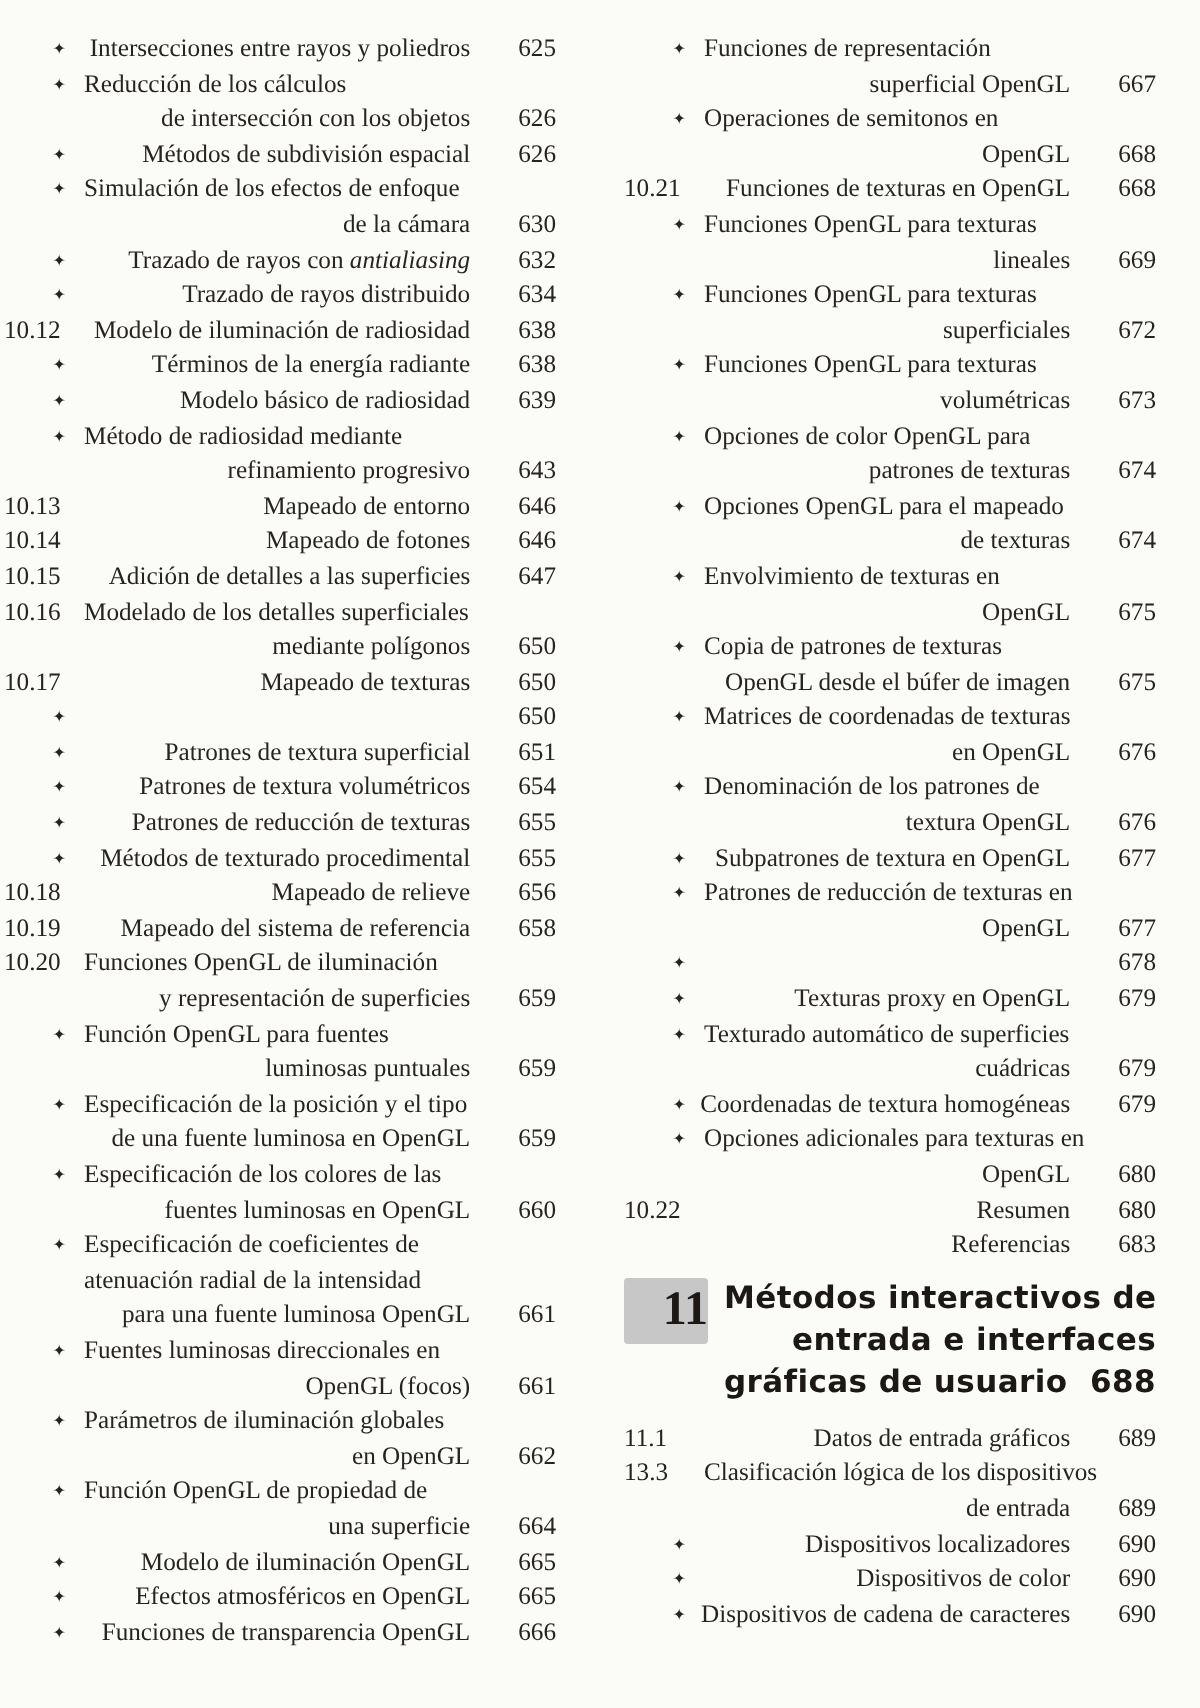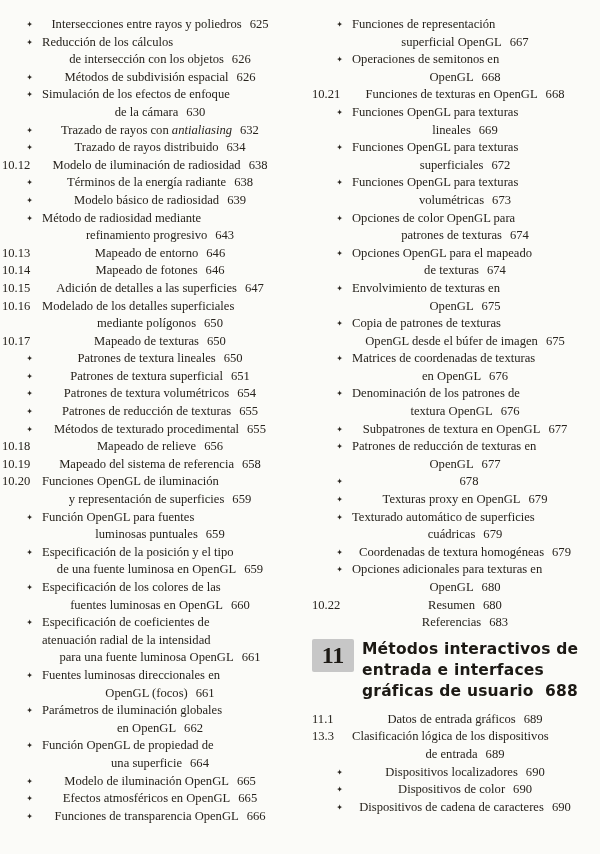--- a/index.html
+++ b/index.html
@@ -27,49 +27,49 @@
     flex:0 0 40px;width:40px;box-sizing:border-box;
     white-space:nowrap;
   }
   .lbl.blt{
     text-align:right;padding-right:9px;
     font-family:"DejaVu Sans", sans-serif;
     font-size:8px;
   }
   .body{flex:1;min-width:0;}
   .ln{white-space:nowrap;}
-  .ln.last{display:flex;justify-content:center;}
+  .ln.last{display:flex;justify-content:flex-end;gap:16px;}
   .ln.last .txt{white-space:nowrap;}
   .pg{margin-left:8px;flex:0 0 auto;}
   
   .chapter{
     display:flex;
     margin-top:7px;
     margin-bottom:9px;
   }
   .ch-box{
     flex:0 0 42px;width:42px;height:33px;
     background:#c7c7c7;
     border-radius:2px;
-    text-align:center;
+    text-align:right;
     font-family:"Liberation Serif", serif;
     font-size:24px;font-weight:700;
     line-height:33px;
     color:#1c1914;
   }
   .ch-body{
     flex:1;min-width:0;
     padding-left:8px;
     font-family:"DejaVu Sans", sans-serif;
     font-size:15.5px;font-weight:700;
     line-height:21px;
     color:#1c1914;
     letter-spacing:0.2px;
   }
-  .ch-line{white-space:nowrap;}
+  .ch-line{white-space:nowrap;text-align:right;}
   .ch-line.last{display:flex;justify-content:space-between;}
   .ch-pg{margin-left:8px;}
   i{font-style:italic;}
 </style>
 </head>
 <body>
 
 <div class="page">
   <div class="col col-left">
       <div class="entry">
@@ -208,21 +208,20 @@
           <div class="ln last">
             <span class="txt">Mapeado de texturas</span>
             <span class="pg">650</span>
           </div>
         </div>
       </div>
       <div class="entry">
         <span class="lbl blt">✦</span>
         <div class="body">
           <div class="ln last">
-            <span class="txt">Patrones de textura lineales</span>
             <span class="pg">650</span>
           </div>
         </div>
       </div>
       <div class="entry">
         <span class="lbl blt">✦</span>
         <div class="body">
           <div class="ln last">
             <span class="txt">Patrones de textura superficial</span>
             <span class="pg">651</span>

